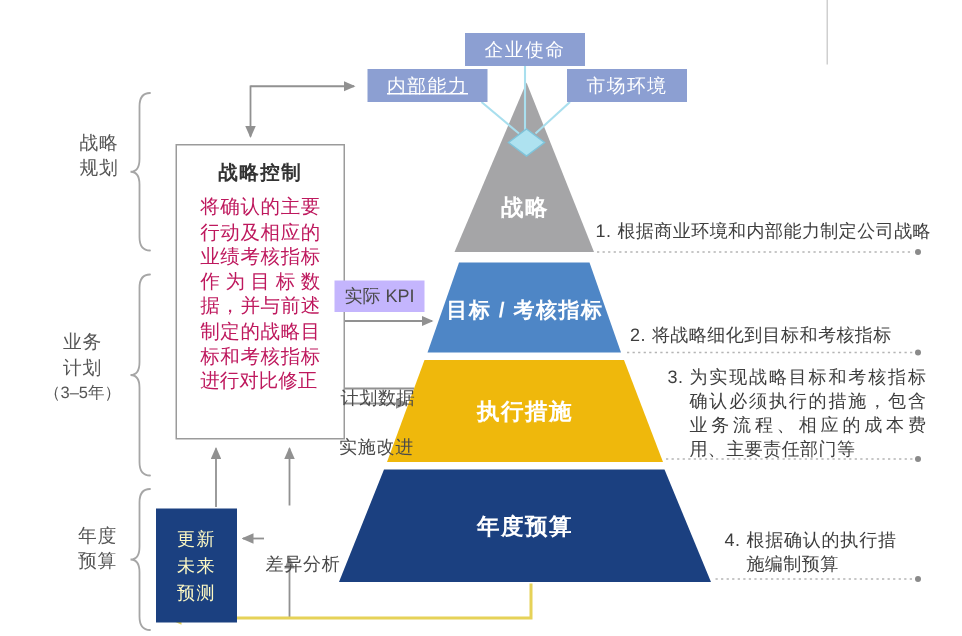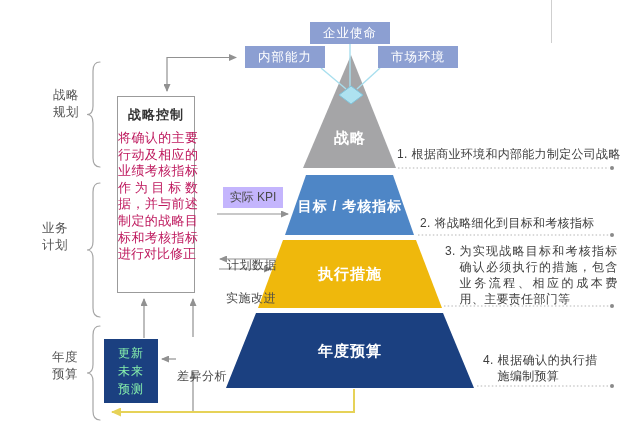--- a/index.html
+++ b/index.html
@@ -10,42 +10,42 @@
   #shapes{position:absolute;left:0;top:0;width:641px;height:424px;}
   .abs{position:absolute;}
   
   .lav-box{
     width:80px;height:22px;background:#8C9FD2;color:#fff;
     display:flex;align-items:center;justify-content:center;
     font-size:12.5px;letter-spacing:1px;
   }
   
   .ctrl-box{
-    left:117px;top:96px;width:78px;height:197px;
+    left:117px;top:96px;width:113px;height:197px;
     border:1px solid #9B9B9B;background:#fff;box-sizing:border-box;
   }
   .ctrl-title{
     margin-top:9px;text-align:center;font-weight:bold;
     font-size:13px;color:#333;letter-spacing:1px;
   }
   .ctrl-body{
     width:80px;margin:6px auto 0;font-size:13px;line-height:16.6px;
     color:#be185d;text-align:justify;text-justify:inter-ideograph;
     word-break:normal;line-break:strict;
   }
   
   .kpi-box{
     left:223px;top:187px;width:60px;height:21px;background:#c4b5fd;
     color:#4A4A4A;font-size:12px;display:flex;align-items:center;justify-content:center;
   }
   
   .flow-label{font-size:12px;color:#4A4A4A;letter-spacing:.5px;white-space:nowrap;margin-top:16px;}
   
   .forecast-box{
-    left:104px;top:339px;width:54px;height:64px;background:#1B4080;color:#86efac;
+    left:104px;top:339px;width:54px;height:76px;background:#1B4080;color:#fef9c3;
     display:flex;flex-direction:column;align-items:center;justify-content:center;
     font-size:12px;line-height:18px;letter-spacing:1px;
   }
   .forecast-box span{display:block;}
   
   .phase-label{
     color:#555;font-size:12.5px;line-height:17px;text-align:center;letter-spacing:.5px;
   }
   .phase-label span{display:block;}
   .phase-label .small{font-size:11px;letter-spacing:0;}
@@ -115,21 +115,21 @@
     <circle cx="612" cy="306" r="2" fill="#8A8A8A"></circle>
     <line x1="477" y1="386" x2="609" y2="386" stroke="#B5B5B5" stroke-width="1" stroke-dasharray="1.5 2.2"></line>
     <circle cx="612" cy="386" r="2" fill="#8A8A8A"></circle>
   </svg>
 
   <div class="abs frame-line"></div>
 
   <div class="abs lav-box" style="left:310px;top:22px;">
     <span>企业使命</span>
   </div>
-  <div class="abs lav-box" style="left:245px;top:46px;">
+  <div class="abs lav-box" style="left:245px;top:46px;text-decoration:underline;">
     <span>内部能力</span>
   </div>
   <div class="abs lav-box" style="left:378px;top:46px;">
     <span>市场环境</span>
   </div>
 
   <div class="abs ctrl-box">
     <div class="ctrl-title">战略控制</div>
     <div class="ctrl-body">将确认的主要行动及相应的业绩考核指标作为目标数据，并与前述制定的战略目标和考核指标进行对比修正</div>
   </div>
@@ -147,20 +147,21 @@
     <span>预测</span>
   </div>
 
   <div class="abs phase-label" style="left:40px;top:87px;width:52px;">
     <span>战略</span>
     <span>规划</span>
   </div>
   <div class="abs phase-label" style="left:20px;top:220px;width:70px;">
     <span>业务</span>
     <span>计划</span>
+    <span class="small">（3–5年）</span>
   </div>
   <div class="abs phase-label" style="left:39px;top:349px;width:52px;">
     <span>年度</span>
     <span>预算</span>
   </div>
 
   <div class="abs pyr-label" style="left:300px;top:129px;width:100px;font-size:15px;">战略</div>
   <div class="abs pyr-label" style="left:280px;top:198px;width:140px;font-size:14px;">目标 / 考核指标</div>
   <div class="abs pyr-label" style="left:300px;top:265px;width:100px;font-size:15px;">执行措施</div>
   <div class="abs pyr-label" style="left:300px;top:342px;width:100px;font-size:15px;">年度预算</div>

